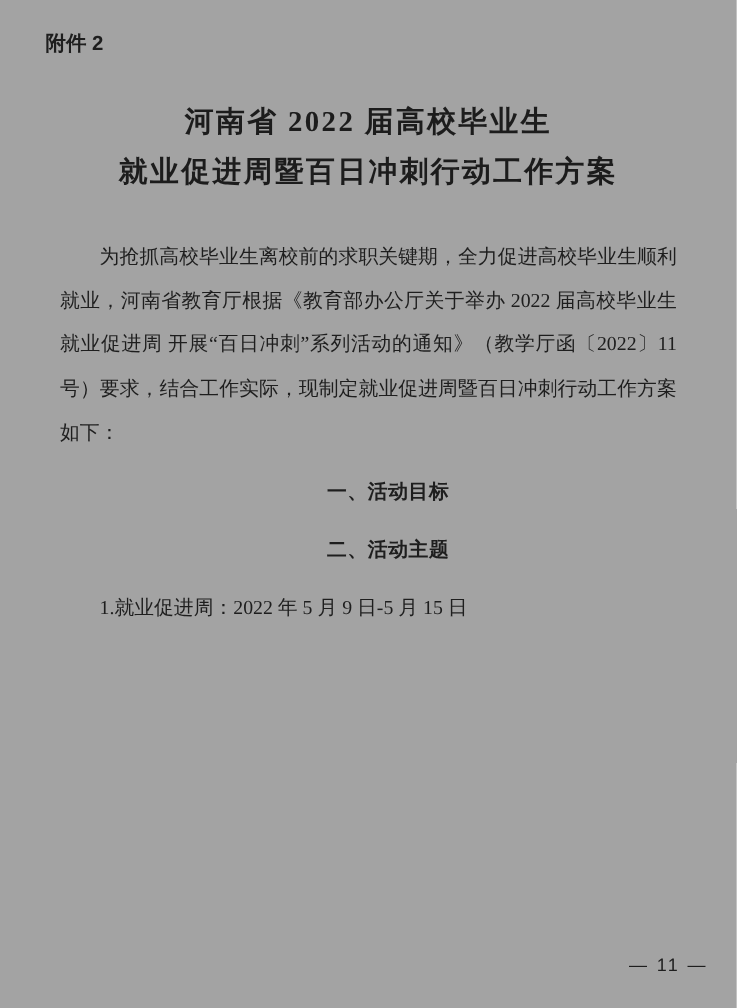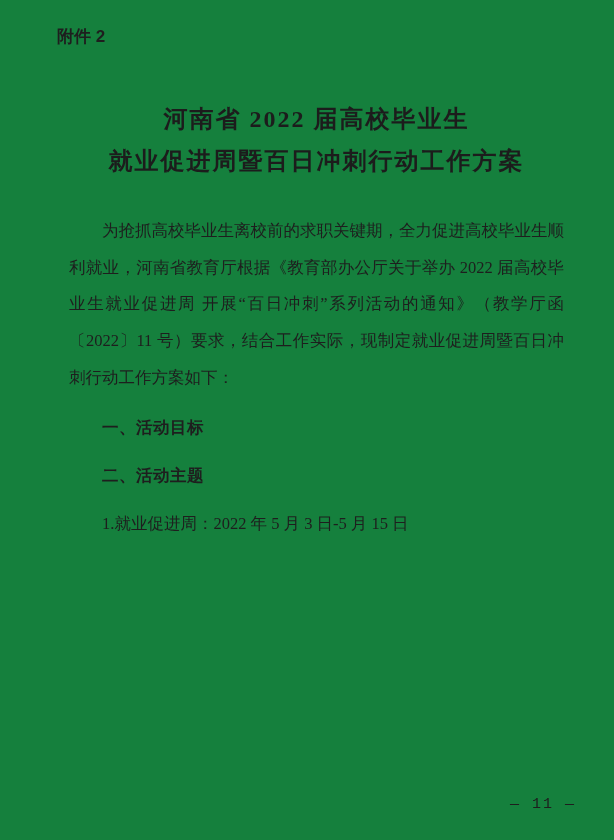--- a/index.html
+++ b/index.html
@@ -4,35 +4,35 @@
 <style>
   html, body {
     margin: 0;
     padding: 0;
     background: #ffffff;
   }
   .page {
     position: relative;
     width: 614px;
     height: 840px;
-    background: #15803d;
+    background: #a3a3a3;
     box-sizing: border-box;
-    padding: 26px 38px 0 57px;
+    padding: 26px 38px 0 38px;
     color: #1e1e1e;
     overflow: hidden;
   }
   .attachment {
     font-family: "Liberation Sans", "DejaVu Sans", sans-serif;
     font-weight: bold;
     font-size: 17px;
     line-height: 22px;
     color: #1e1e1e;
   }
   .title {
-    margin-top: 50px;
+    margin-top: 33px;
     text-align: center;
     font-family: "Liberation Serif", "DejaVu Serif", serif;
     font-weight: bold;
     font-size: 24px;
     line-height: 42px;
     letter-spacing: 2px;
     color: #1c1c1c;
   }
   .body {
     margin-top: 31px;
@@ -43,28 +43,28 @@
   }
   .body p {
     margin: 12px;
     padding: 0;
     text-indent: 2em;
     text-align: justify;
   }
   .body p.heading {
     font-family: "Liberation Sans", "DejaVu Sans", sans-serif;
     font-weight: bold;
-    text-align: left;
+    text-align: center;
     letter-spacing: 0.5px;
   }
   .pagenum {
     position: absolute;
-    right: 38px;
+    right: 24px;
     bottom: 27px;
-    font-family: Liberation Mono, monospace;
+    font-family: Liberation Sans, sans-serif;
     font-size: 15px;
     letter-spacing: 2px;
     color: #1e1e1e;
   }
 </style>
 </head>
 <body>
 
 <div class="page">
 
@@ -75,18 +75,18 @@
     <div>就业促进周暨百日冲刺行动工作方案</div>
   </div>
 
   <div class="body">
     <p>为抢抓高校毕业生离校前的求职关键期，全力促进高校毕业生顺利就业，河南省教育厅根据《教育部办公厅关于举办 2022 届高校毕业生就业促进周 开展“百日冲刺”系列活动的通知》（教学厅函〔2022〕11 号）要求，结合工作实际，现制定就业促进周暨百日冲刺行动工作方案如下：</p>
 
     <p class="heading">一、活动目标</p>
 
     <p class="heading">二、活动主题</p>
 
-    <p>1.就业促进周：2022 年 5 月 3 日-5 月 15 日</p>
+    <p>1.就业促进周：2022 年 5 月 9 日-5 月 15 日</p>
   </div>
 
   <div class="pagenum">— 11 —</div>
 
 </div>
 
 </body></html>

